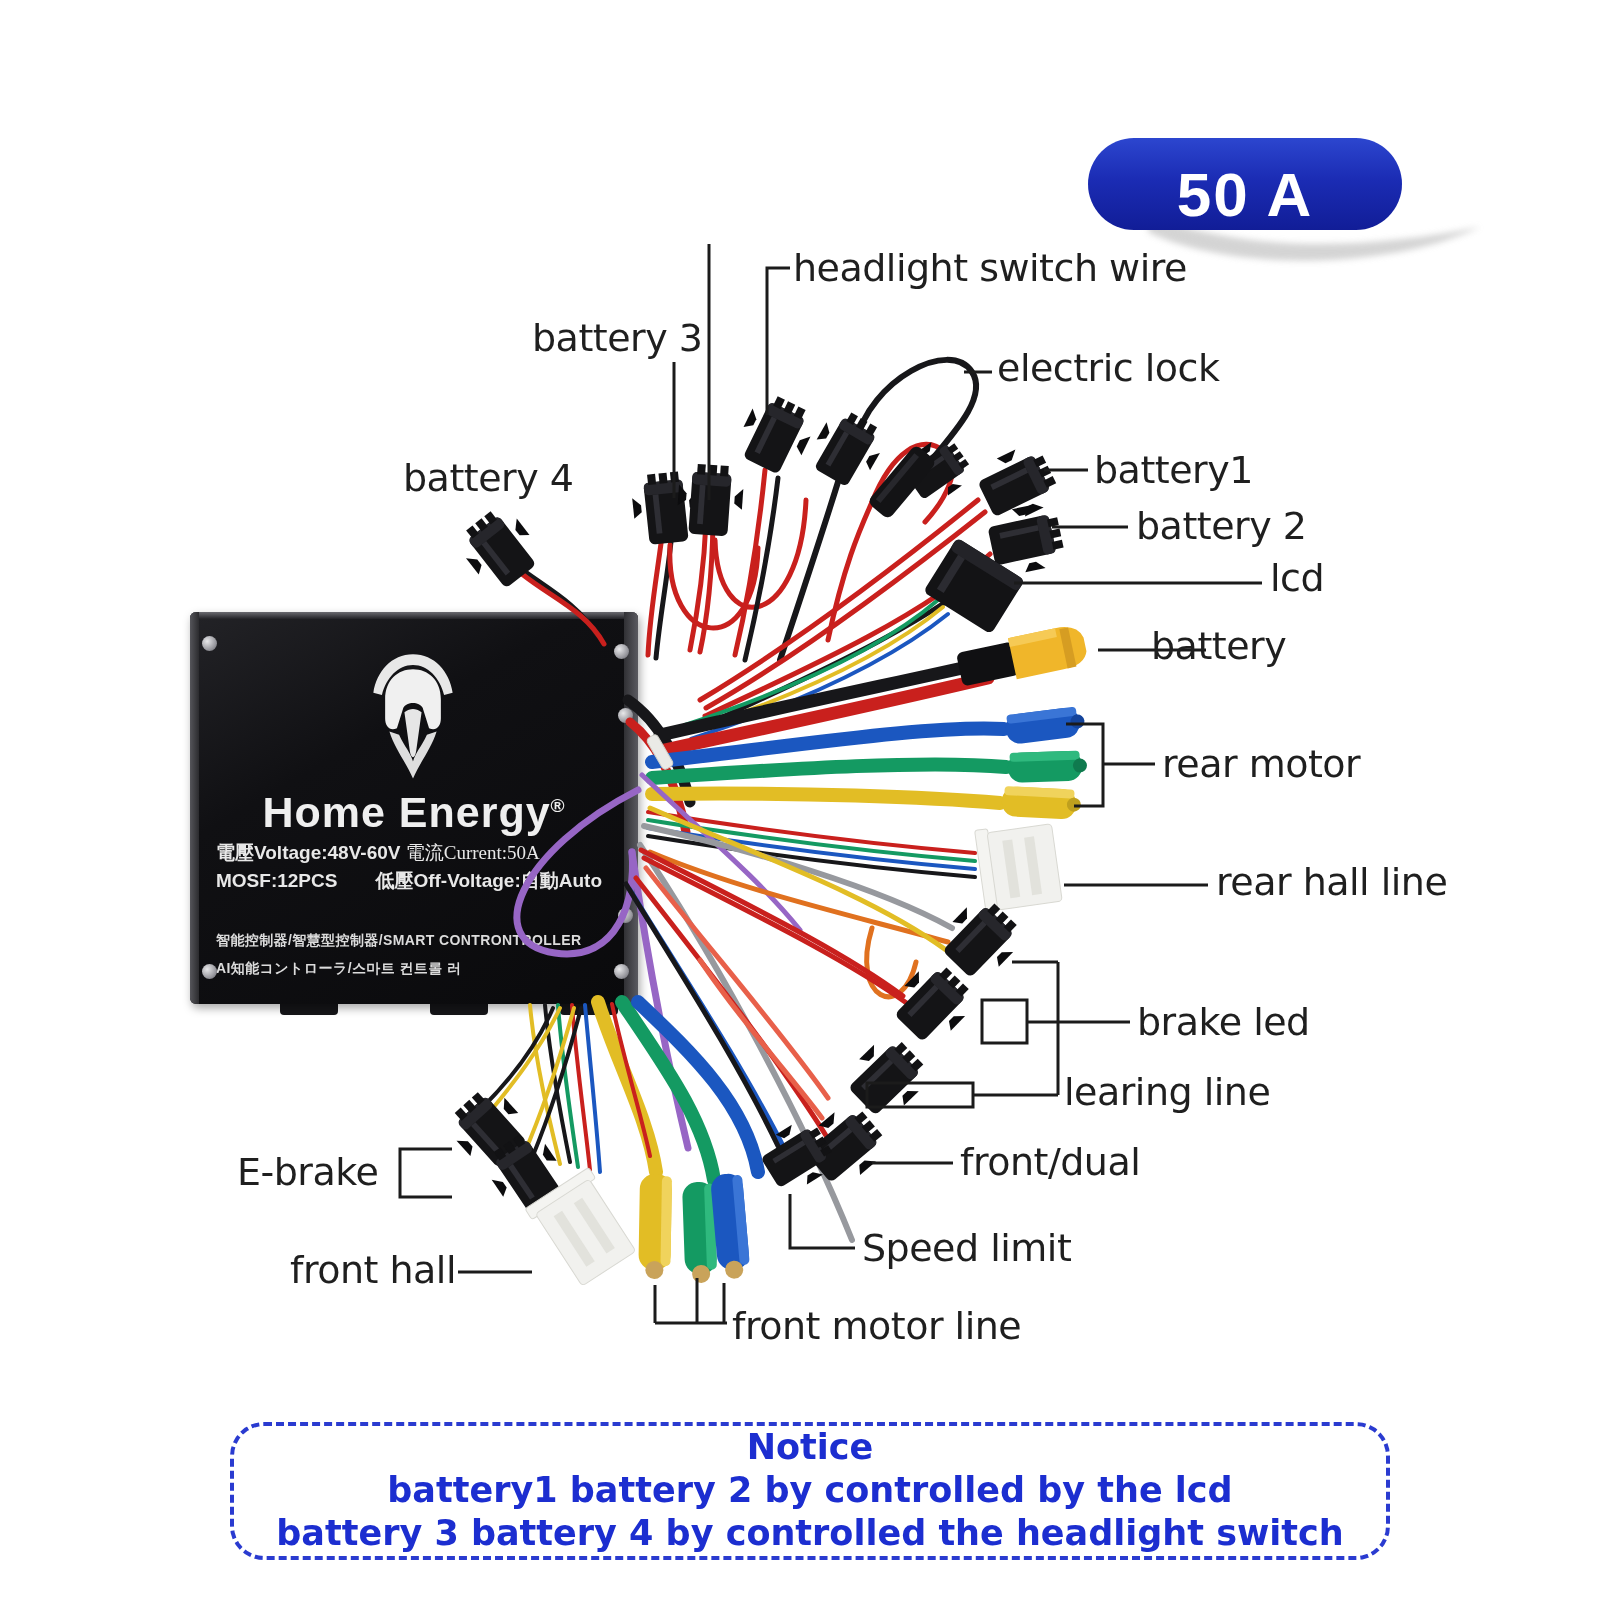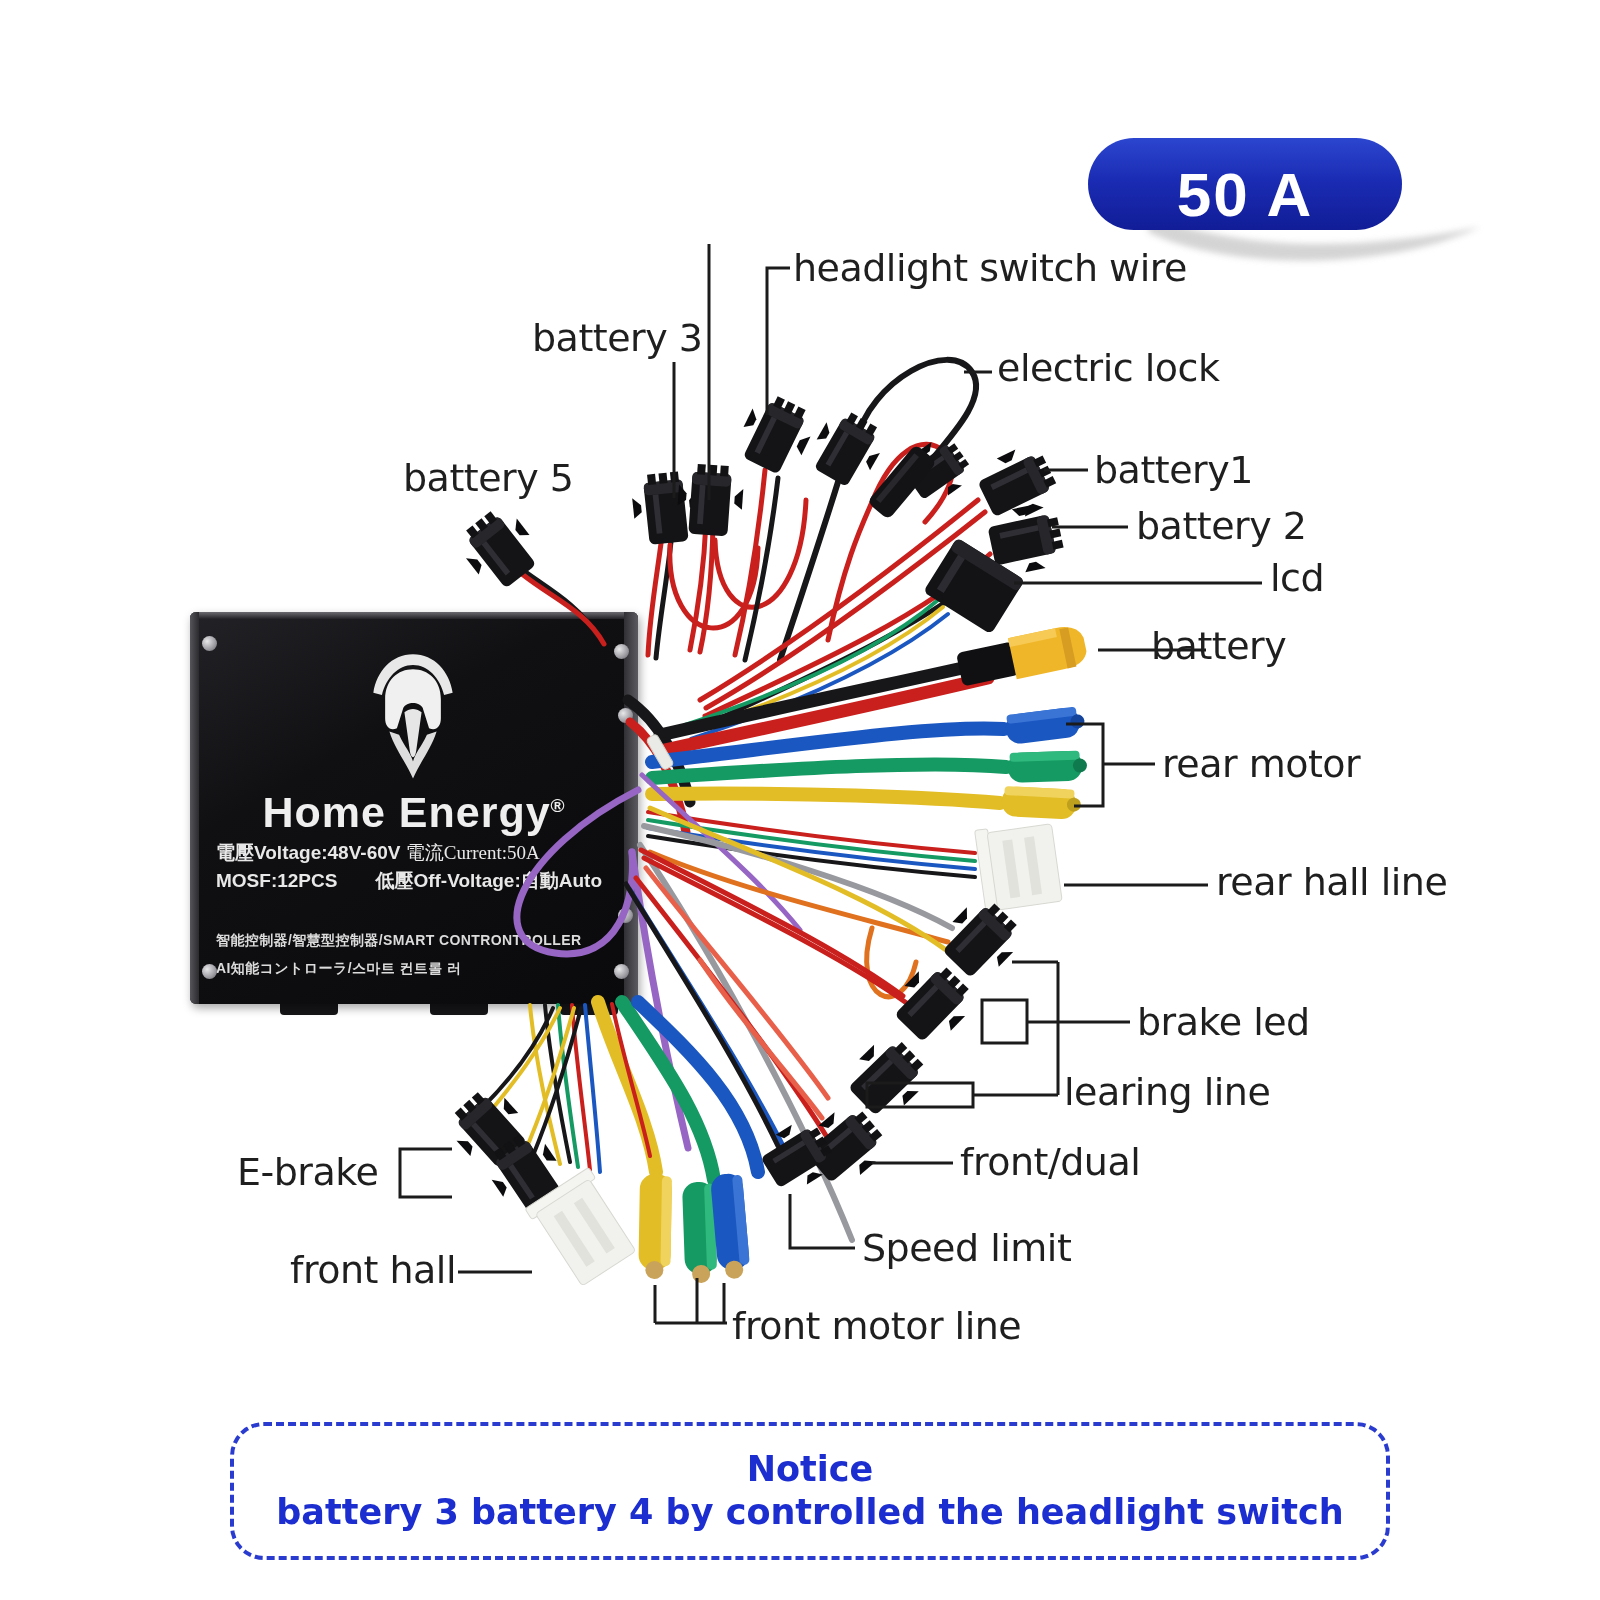--- a/index.html
+++ b/index.html
@@ -30,21 +30,21 @@
   .brand{position:absolute;left:0;top:176px;width:100%;text-align:center;color:#efefef;
          font-family:Liberation Sans, sans-serif;font-weight:bold;font-size:43px;letter-spacing:1px;}
   .brand sup{font-size:19px;}
   .specline{position:absolute;left:26px;color:#e8e8e8;font-family:"Liberation Sans",sans-serif;
             font-size:19px;white-space:nowrap;}
   .specline b{font-weight:bold;}
   .smline{position:absolute;left:26px;color:#dcdcdc;font-family:"Liberation Sans",sans-serif;
           font-size:14px;font-weight:bold;letter-spacing:.4px;white-space:nowrap;}
   
   .notice{position:absolute;left:230px;top:1422px;width:1152px;height:130px;border:4px dashed #2a3bd0;
-          border-radius:34px;display:flex;flex-direction:column;align-items:center;justify-content:center;
+          border-radius:34px;display:flex;flex-direction:column;align-items:center;justify-content:flex-start;
           z-index:30;background:#fff;}
   .notice .t{font-size:35px;font-weight:bold;color:#1c2ed0;line-height:43px;}
 </style>
 </head>
 <body>
 
 <div id="stage">
 
   <svg width="1600" height="1600" viewBox="0 0 1600 1600" style="z-index:15">
     <defs>
@@ -292,33 +292,34 @@
     <div class="smline" style="top:348px">AI知能コントローラ/스마트 컨트롤 러</div>
   </div>
 
   <div class="tab" style="left:280px;top:1002px"></div>
   <div class="tab" style="left:430px;top:1002px"></div>
   <div class="tab" style="left:560px;top:1002px"></div>
 
   <div class="label" style="left:793px;top:246px">headlight switch wire</div>
   <div class="label" style="left:532px;top:316px">battery 3</div>
   <div class="label" style="left:997px;top:346px">electric lock</div>
-  <div class="label" style="left:403px;top:456px">battery 5</div>
+  <div class="label" style="left:403px;top:456px">battery 4</div>
   <div class="label" style="left:1094px;top:448px">battery1</div>
   <div class="label" style="left:1136px;top:504px">battery 2</div>
   <div class="label" style="left:1270px;top:556px">lcd</div>
   <div class="label" style="left:1151px;top:624px">battery</div>
   <div class="label" style="left:1162px;top:742px">rear motor</div>
   <div class="label" style="left:1216px;top:860px">rear hall line</div>
   <div class="label" style="left:1137px;top:1000px">brake led</div>
   <div class="label" style="left:1064px;top:1070px">learing line</div>
   <div class="label" style="left:960px;top:1140px">front/dual</div>
   <div class="label" style="left:862px;top:1226px">Speed limit</div>
   <div class="label" style="left:732px;top:1304px">front motor line</div>
   <div class="label" style="left:237px;top:1150px">E-brake</div>
   <div class="label" style="left:290px;top:1248px">front hall</div>
 
   <div class="notice">
     <div class="t">Notice</div>
+    <div class="t">battery1 battery 2 by controlled by the lcd</div>
     <div class="t">battery 3 battery 4 by controlled the headlight switch</div>
   </div>
 
 </div>
 
 </body></html>

